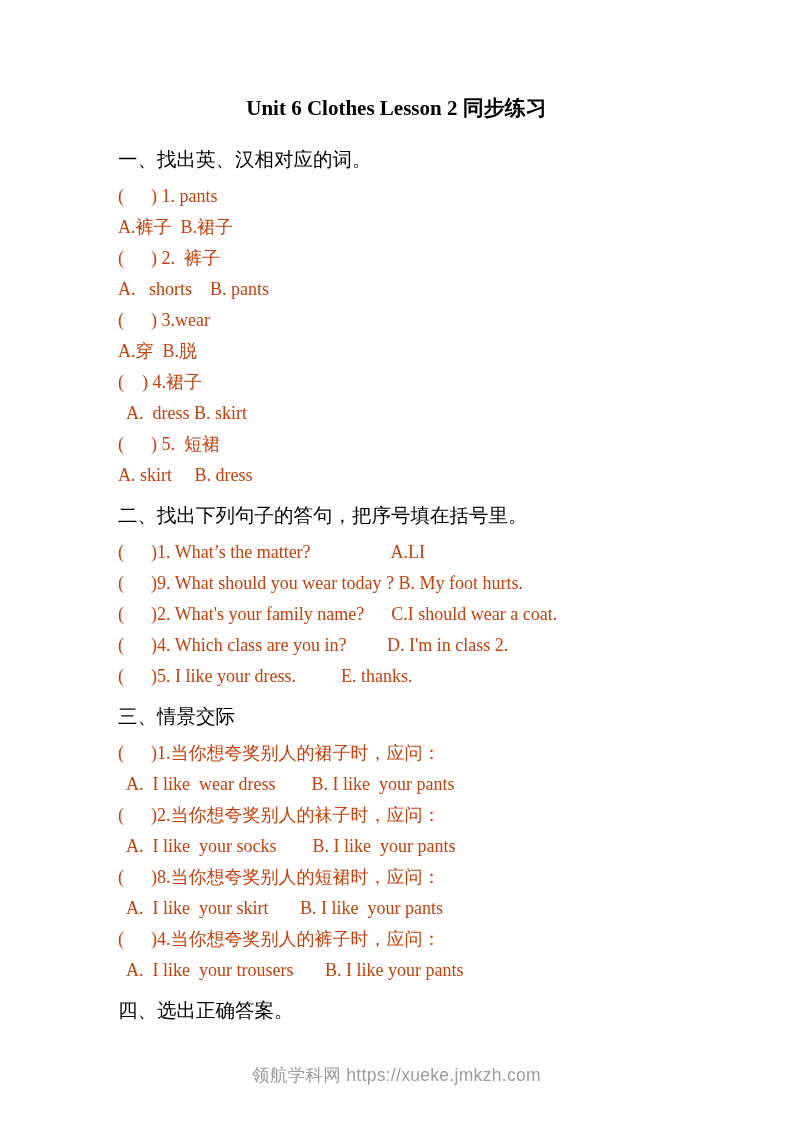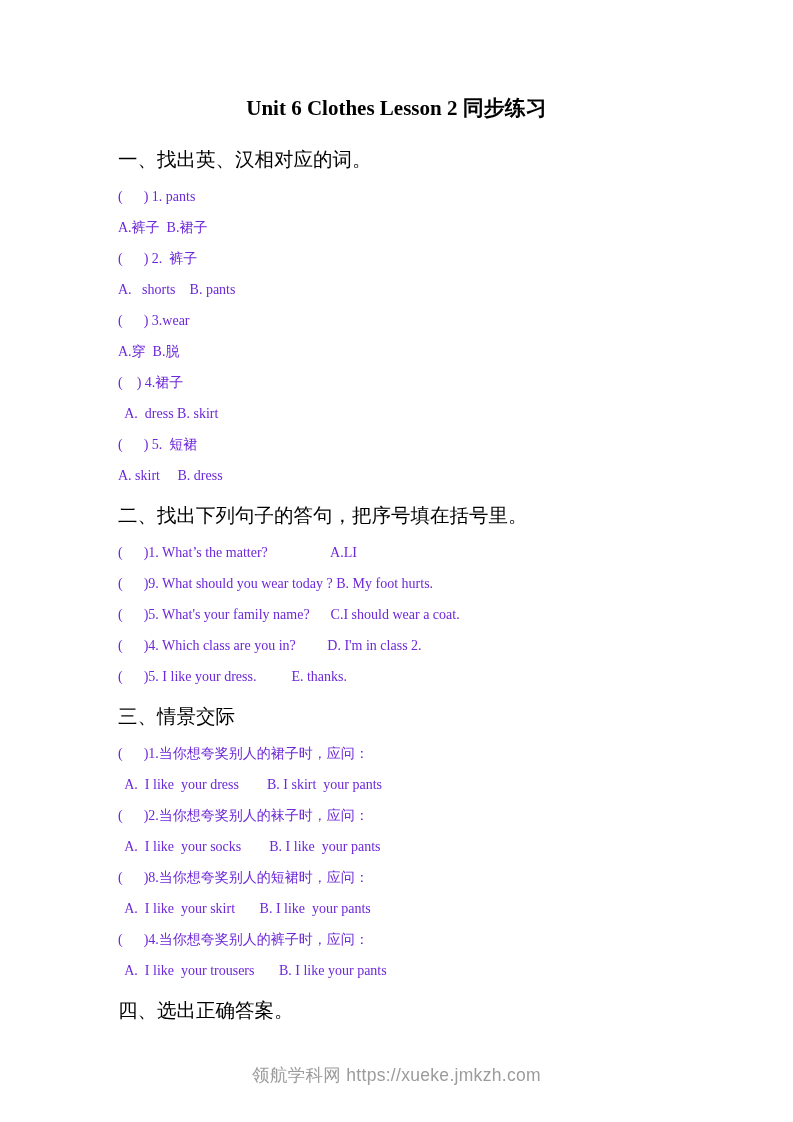--- a/index.html
+++ b/index.html
@@ -35,24 +35,24 @@
     font-size: 19.5px;
     line-height: 26px;
     font-weight: normal;
     color: #000000;
   }
   .heading.first {
     margin-top: 26px;
   }
   .line {
     margin: 0;
-    font-size: 14px;
+    font-size: 18px;
     line-height: 31px;
     white-space: pre;
-    color: #6d28d9;
+    color: #c2410c;
   }
   .footer {
     position: absolute;
     left: 0;
     right: 0;
     top: 1064px;
     text-align: center;
     font-family: "Liberation Sans", "DejaVu Sans", sans-serif;
     font-size: 17.5px;
     line-height: 22px;
@@ -77,27 +77,27 @@
     <p class="line">(      ) 3.wear</p>
     <p class="line">A.穿  B.脱</p>
     <p class="line">(    ) 4.裙子</p>
     <p class="line">  A.  dress B. skirt</p>
     <p class="line">(      ) 5.  短裙</p>
     <p class="line">A. skirt     B. dress</p>
 
     <h2 class="heading">二、找出下列句子的答句，把序号填在括号里。</h2>
     <p class="line">(      )1. What’s the matter?                  A.LI</p>
     <p class="line">(      )9. What should you wear today ? B. My foot hurts.</p>
-    <p class="line">(      )5. What's your family name?      C.I should wear a coat.</p>
+    <p class="line">(      )2. What's your family name?      C.I should wear a coat.</p>
     <p class="line">(      )4. Which class are you in?         D. I'm in class 2.</p>
     <p class="line">(      )5. I like your dress.          E. thanks.</p>
 
     <h2 class="heading">三、情景交际</h2>
     <p class="line">(      )1.当你想夸奖别人的裙子时，应问：</p>
-    <p class="line">  A.  I like  your dress        B. I skirt  your pants</p>
+    <p class="line">  A.  I like  wear dress        B. I like  your pants</p>
     <p class="line">(      )2.当你想夸奖别人的袜子时，应问：</p>
     <p class="line">  A.  I like  your socks        B. I like  your pants</p>
     <p class="line">(      )8.当你想夸奖别人的短裙时，应问：</p>
     <p class="line">  A.  I like  your skirt       B. I like  your pants</p>
     <p class="line">(      )4.当你想夸奖别人的裤子时，应问：</p>
     <p class="line">  A.  I like  your trousers       B. I like your pants</p>
 
     <h2 class="heading">四、选出正确答案。</h2>
 
   </div>

